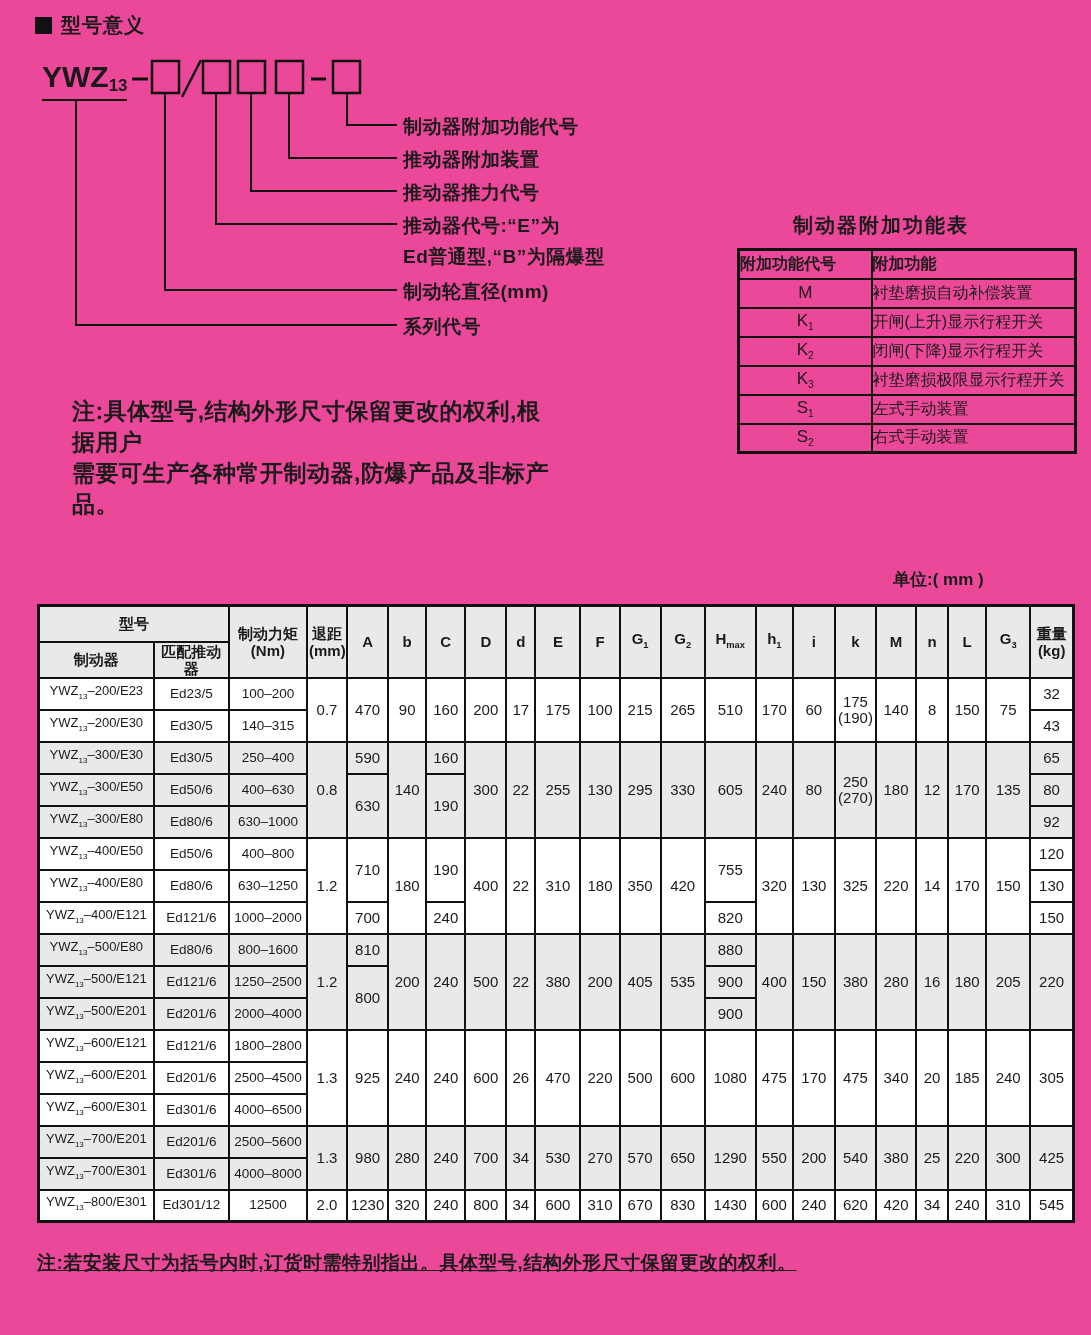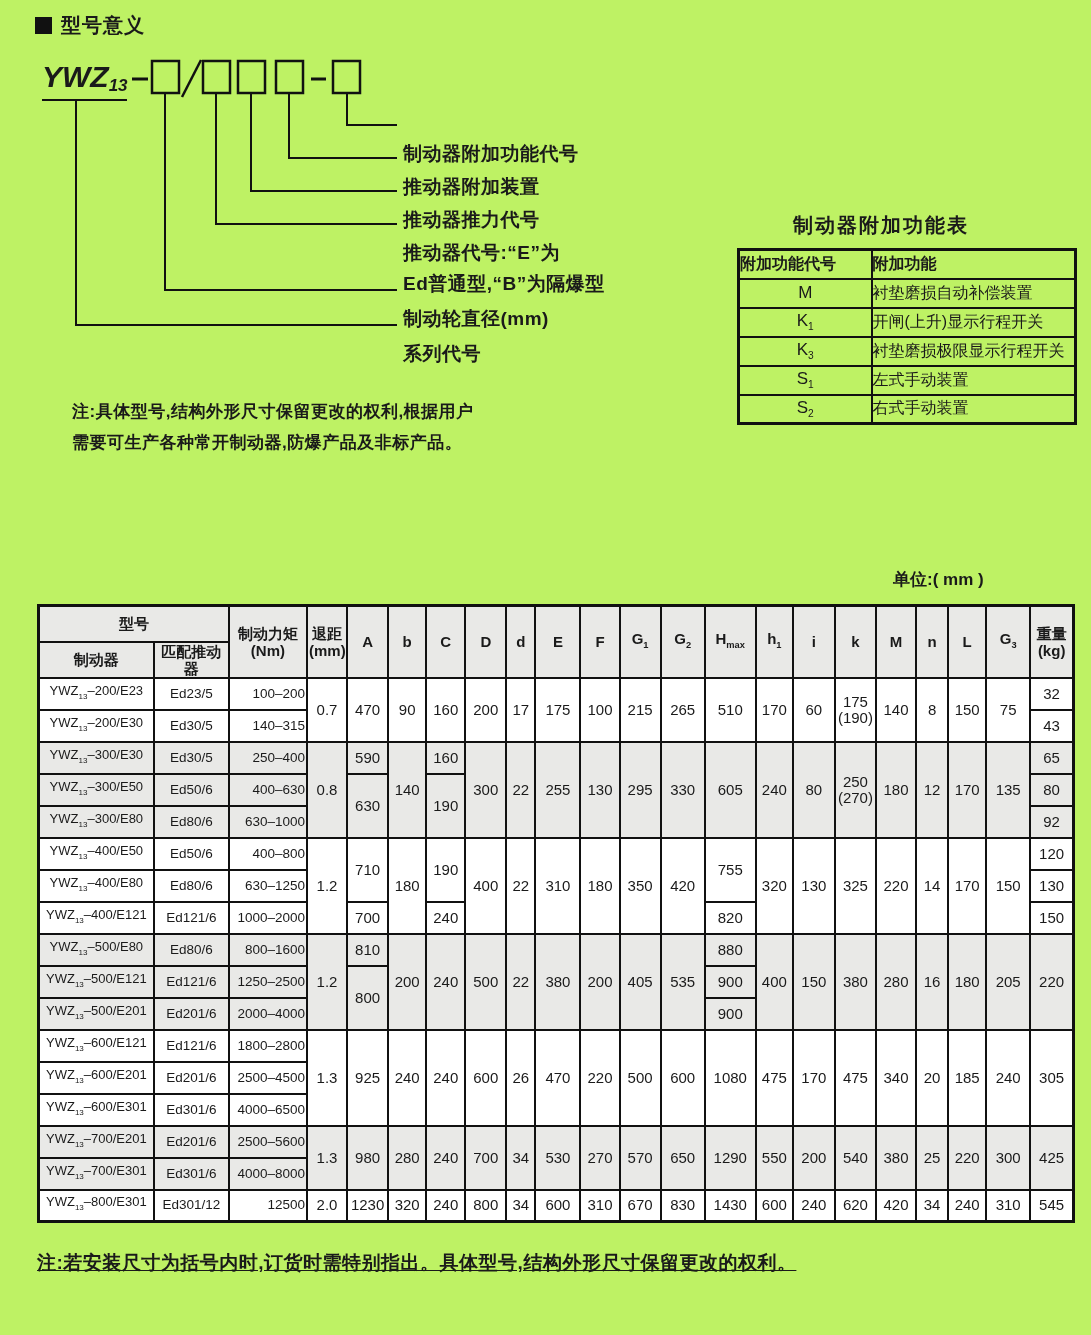--- a/index.html
+++ b/index.html
@@ -1,49 +1,49 @@
 <!DOCTYPE html>
 <html><head>
 <meta charset="utf-8">
 <style>
   * { box-sizing: border-box; margin: 0; padding: 0; }
   body { background: #ffffff; font-family: "Liberation Sans", sans-serif; color: #1a1a1a; }
-  .page { position: relative; width: 1091px; height: 1335px; background: #bef264; overflow: hidden; }
+  .page { position: relative; width: 1091px; height: 1335px; background: #ec4899; overflow: hidden; }
 
   .sq { display: inline-block; width: 17px; height: 17px; background: #111; margin-right: 9px; vertical-align: -2px; }
   .sec-title { position: absolute; font-size: 20px; font-weight: bold; letter-spacing: 1px; }
 
   
-  #model-code { position: absolute; left: 42px; top: 60px; font-size: 30px; font-weight: bold; font-family: "Liberation Sans", sans-serif; font-style: italic; }
+  #model-code { position: absolute; left: 42px; top: 60px; font-size: 30px; font-weight: bold; font-family: "Liberation Sans", sans-serif; }
   #model-code sub { font-size: 17px; vertical-align: -4px; }
   #diagram-svg { position: absolute; left: 0; top: 0; }
-  .dia-label { position: absolute; left: 403px; font-size: 19px; font-weight: bold; white-space: nowrap; letter-spacing: 0.5px; margin-top: 27px; }
-
-  #note1 { position: absolute; left: 72px; top: 396px; width: 480px; font-size: 17px; font-weight: bold; line-height: 31px; white-space: pre-line; letter-spacing: 0.5px; }
+  .dia-label { position: absolute; left: 403px; font-size: 19px; font-weight: bold; white-space: nowrap; letter-spacing: 0.5px; }
+
+  #note1 { position: absolute; left: 72px; top: 396px; width: 480px; font-size: 23px; font-weight: bold; line-height: 31px; white-space: pre-line; letter-spacing: 0.5px; }
 
   
   #func-wrap { position: absolute; left: 737px; top: 212px; width: 288px; }
   #func-title { text-align: center; font-size: 20px; font-weight: bold; letter-spacing: 2px; margin-bottom: 9px; }
   #func-table { width: 337px; border-collapse: collapse; border: 3px solid #111; table-layout: fixed; }
   #func-table th, #func-table td { border: 2px solid #111; height: 29px; padding: 0 0; font-size: 16px; }
   #func-table th { text-align: left; font-weight: bold; }
   #func-table td:first-child { text-align: center; font-size: 17px; }
   #func-table sub { font-size: 0.6em; }
 
   
   #unit-label { position: absolute; left: 893px; top: 568px; font-size: 17px; font-weight: bold; }
   #specs-wrap { position: absolute; left: 37px; top: 604px; }
   #specs-table { width: 1038px; border-collapse: collapse; border: 3px solid #111; table-layout: fixed; }
   #specs-table th, #specs-table td { border: 2px solid #111; text-align: center; vertical-align: middle; padding: 0 1px; }
   #specs-table th { height: 36px; font-size: 15px; font-weight: bold; background: #e9e9e7; line-height: 17px; }
   #specs-table td { height: 32px; font-size: 15px; line-height: 16px; background: #ffffff; font-weight: normal; }
   #specs-table tr.shade td { background: #e9e9e7; }
   #specs-table tbody td:first-child { font-size: 13px; }
   #specs-table tbody td:nth-child(2) { font-size: 13.5px; }
-  #specs-table tbody td:nth-child(3) { font-size: 13.5px; text-align: right; }
+  #specs-table tbody td:nth-child(3) { font-size: 13.5px; }
   #specs-table sub { font-size: 0.62em; }
 
   #note2 { position: absolute; left: 37px; top: 1250px; font-size: 19px; font-weight: bold; letter-spacing: 0.5px; text-decoration: underline; }
 </style>
 </head>
 <body>
 
 <div class="page">
 
   <div class="sec-title" style="left:35px; top:12px;">
@@ -99,20 +99,24 @@
           </tr>
         </thead>
         <tbody>
           <tr>
             <td>M</td>
             <td>衬垫磨损自动补偿装置</td>
           </tr>
           <tr>
             <td>K<sub>1</sub></td>
             <td>开闸(上升)显示行程开关</td>
+          </tr>
+          <tr>
+            <td>K<sub>2</sub></td>
+            <td>闭闸(下降)显示行程开关</td>
           </tr>
           <tr>
             <td>K<sub>3</sub></td>
             <td>衬垫磨损极限显示行程开关</td>
           </tr>
           <tr>
             <td>S<sub>1</sub></td>
             <td>左式手动装置</td>
           </tr>
           <tr>

